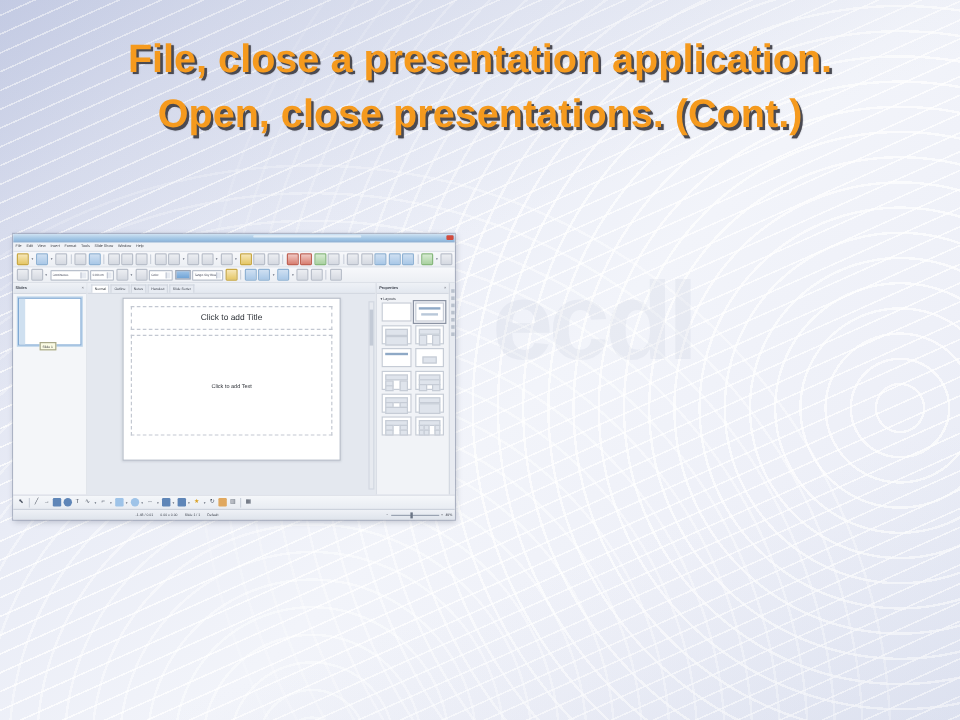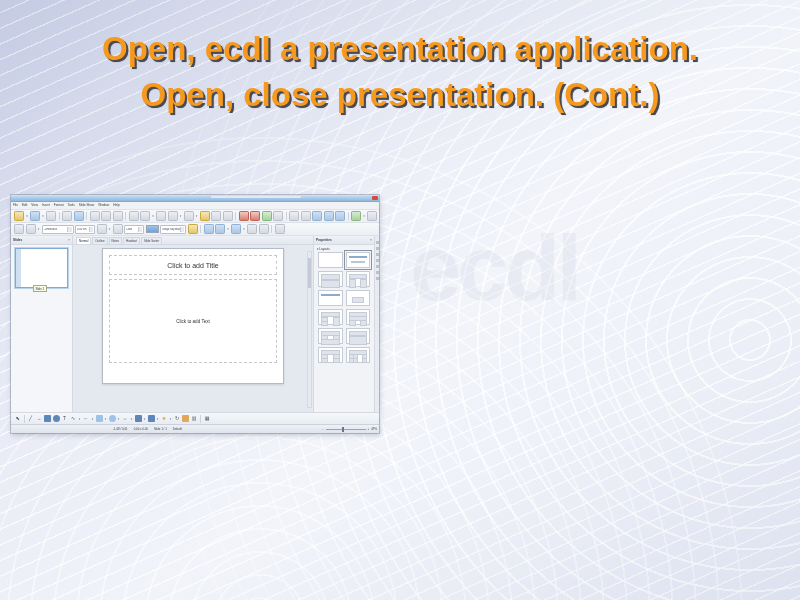--- a/index.html
+++ b/index.html
@@ -178,22 +178,22 @@
 
 <div id="slide">
 
   <div id="bg-diagonals"></div>
   <div id="bg-arcs"></div>
   <div id="bg-arcs2"></div>
   <div id="bg-watermark">ecdl</div>
   <div id="bg-vignette"></div>
 
   <div id="title-block">
-    <div class="title-line">Open, ecdl a presentation application.</div>
-    <div class="title-line">Open, close presentation. (Cont.)</div>
+    <div class="title-line">File, close a presentation application.</div>
+    <div class="title-line">Open, close presentations. (Cont.)</div>
   </div>
 
   <div id="shot">
 
     <div class="shot-titlebar">
       <div class="tb-text"></div>
       <div class="tb-close"></div>
     </div>
 
     <div class="shot-menu">

